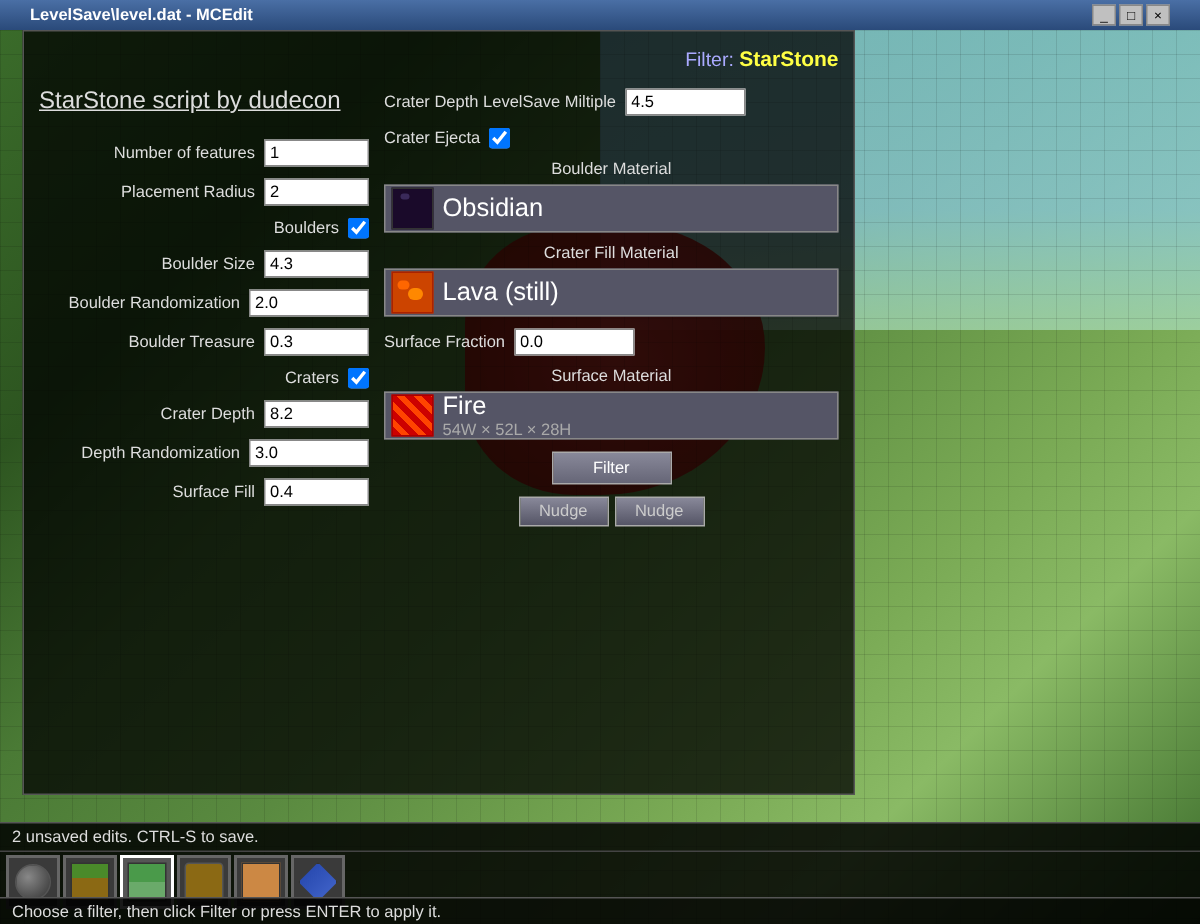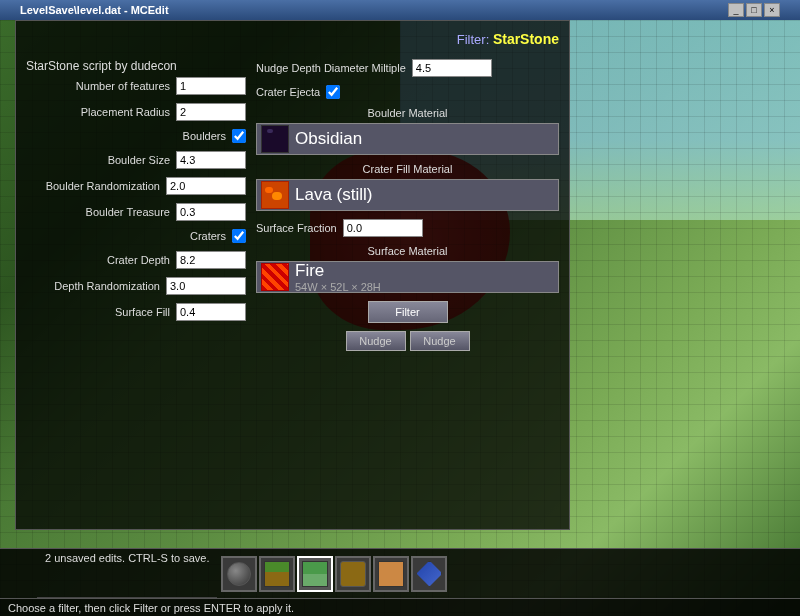--- a/index.html
+++ b/index.html
@@ -157,22 +157,23 @@
       padding: 1px 3px;
       color: #000;
     }
 
     .field-input-wide {
       width: 80px;
     }
 
     .script-label {
       color: #dddddd;
-      font-size: 12px;
-      margin-bottom: 4px;
+      font-size: 16px;
+      margin-bottom: 16px;
+      text-decoration: underline;
     }
 
     .checkbox-input {
       width: 14px;
       height: 14px;
     }
 
     
     .r-field-row {
       display: flex;
@@ -456,21 +457,21 @@
 
       <div class="field-row">
         <span class="field-label">Surface Fill</span>
         <input class="field-input" type="text" value="0.4" style="">
       </div>
     </div>
 
     <div id="right-column">
 
       <div class="r-field-row">
-        <span class="r-label">Nudge Depth Diameter Miltiple</span>
+        <span class="r-label">Crater Depth LevelSave Miltiple</span>
         <input class="r-input" type="text" value="4.5" style="">
       </div>
 
       <div class="r-field-row">
         <span class="r-label">Crater Ejecta</span>
         <input class="checkbox-input" type="checkbox" checked="" style="">
       </div>
 
 
       <div class="section-title">Boulder Material</div>
@@ -503,21 +504,21 @@
         <button class="filter-btn">Filter</button>
         <div class="nudge-row" style="justify-content:center; margin-top:4px;">
           <button class="nudge-btn">Nudge</button>
           <button class="nudge-btn">Nudge</button>
         </div>
       </div>
     </div>
   </div>
 </div>
 
-<div id="bottom-bar" style="position:absolute; bottom:18px; left:0; width:800px; height:50px; background:rgba(0,0,0,0.85); border-top:1px solid #555; display:flex; flex-direction:row;padding-left:37px;">
+<div id="bottom-bar" style="position:absolute; bottom:18px; left:0; width:800px; height:50px; background:rgba(0,0,0,0.85); border-top:1px solid #555; display:flex; flex-direction:column;">
   <div id="status-bar" style="padding:3px 8px; color:#dddddd; font-size:11px; border-bottom:1px solid #444;">
     <span>2 unsaved edits.  CTRL-S to save.</span>
   </div>
   <div id="toolbar" style="display:flex; align-items:center; padding:2px 4px; gap:2px; flex:1;">
 
     <div class="tool-slot">
       <div class="tool-circle"></div>
     </div>
 
     <div class="tool-slot">

